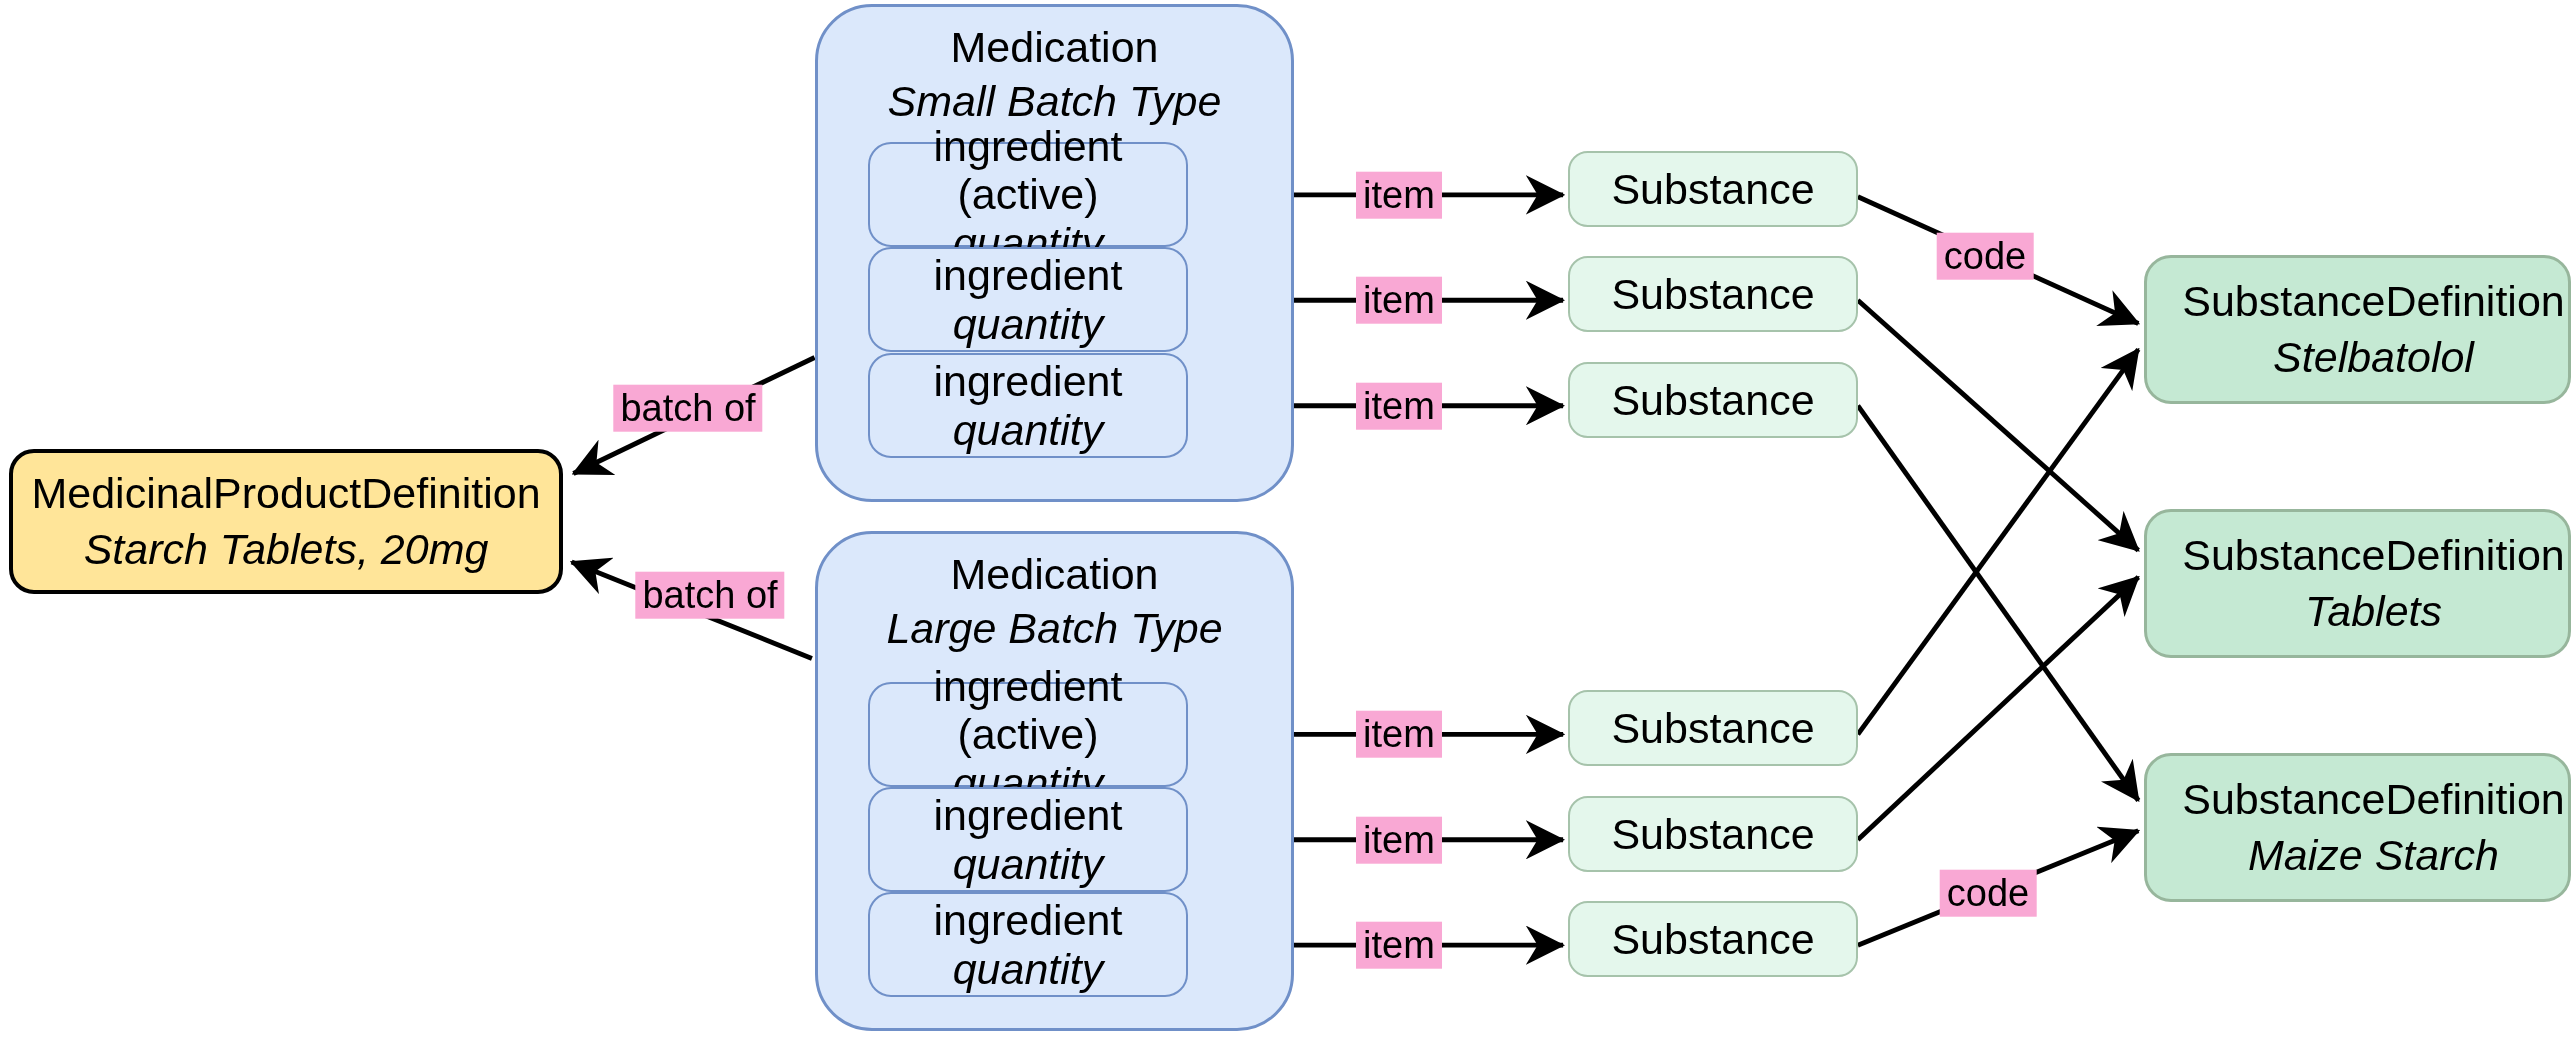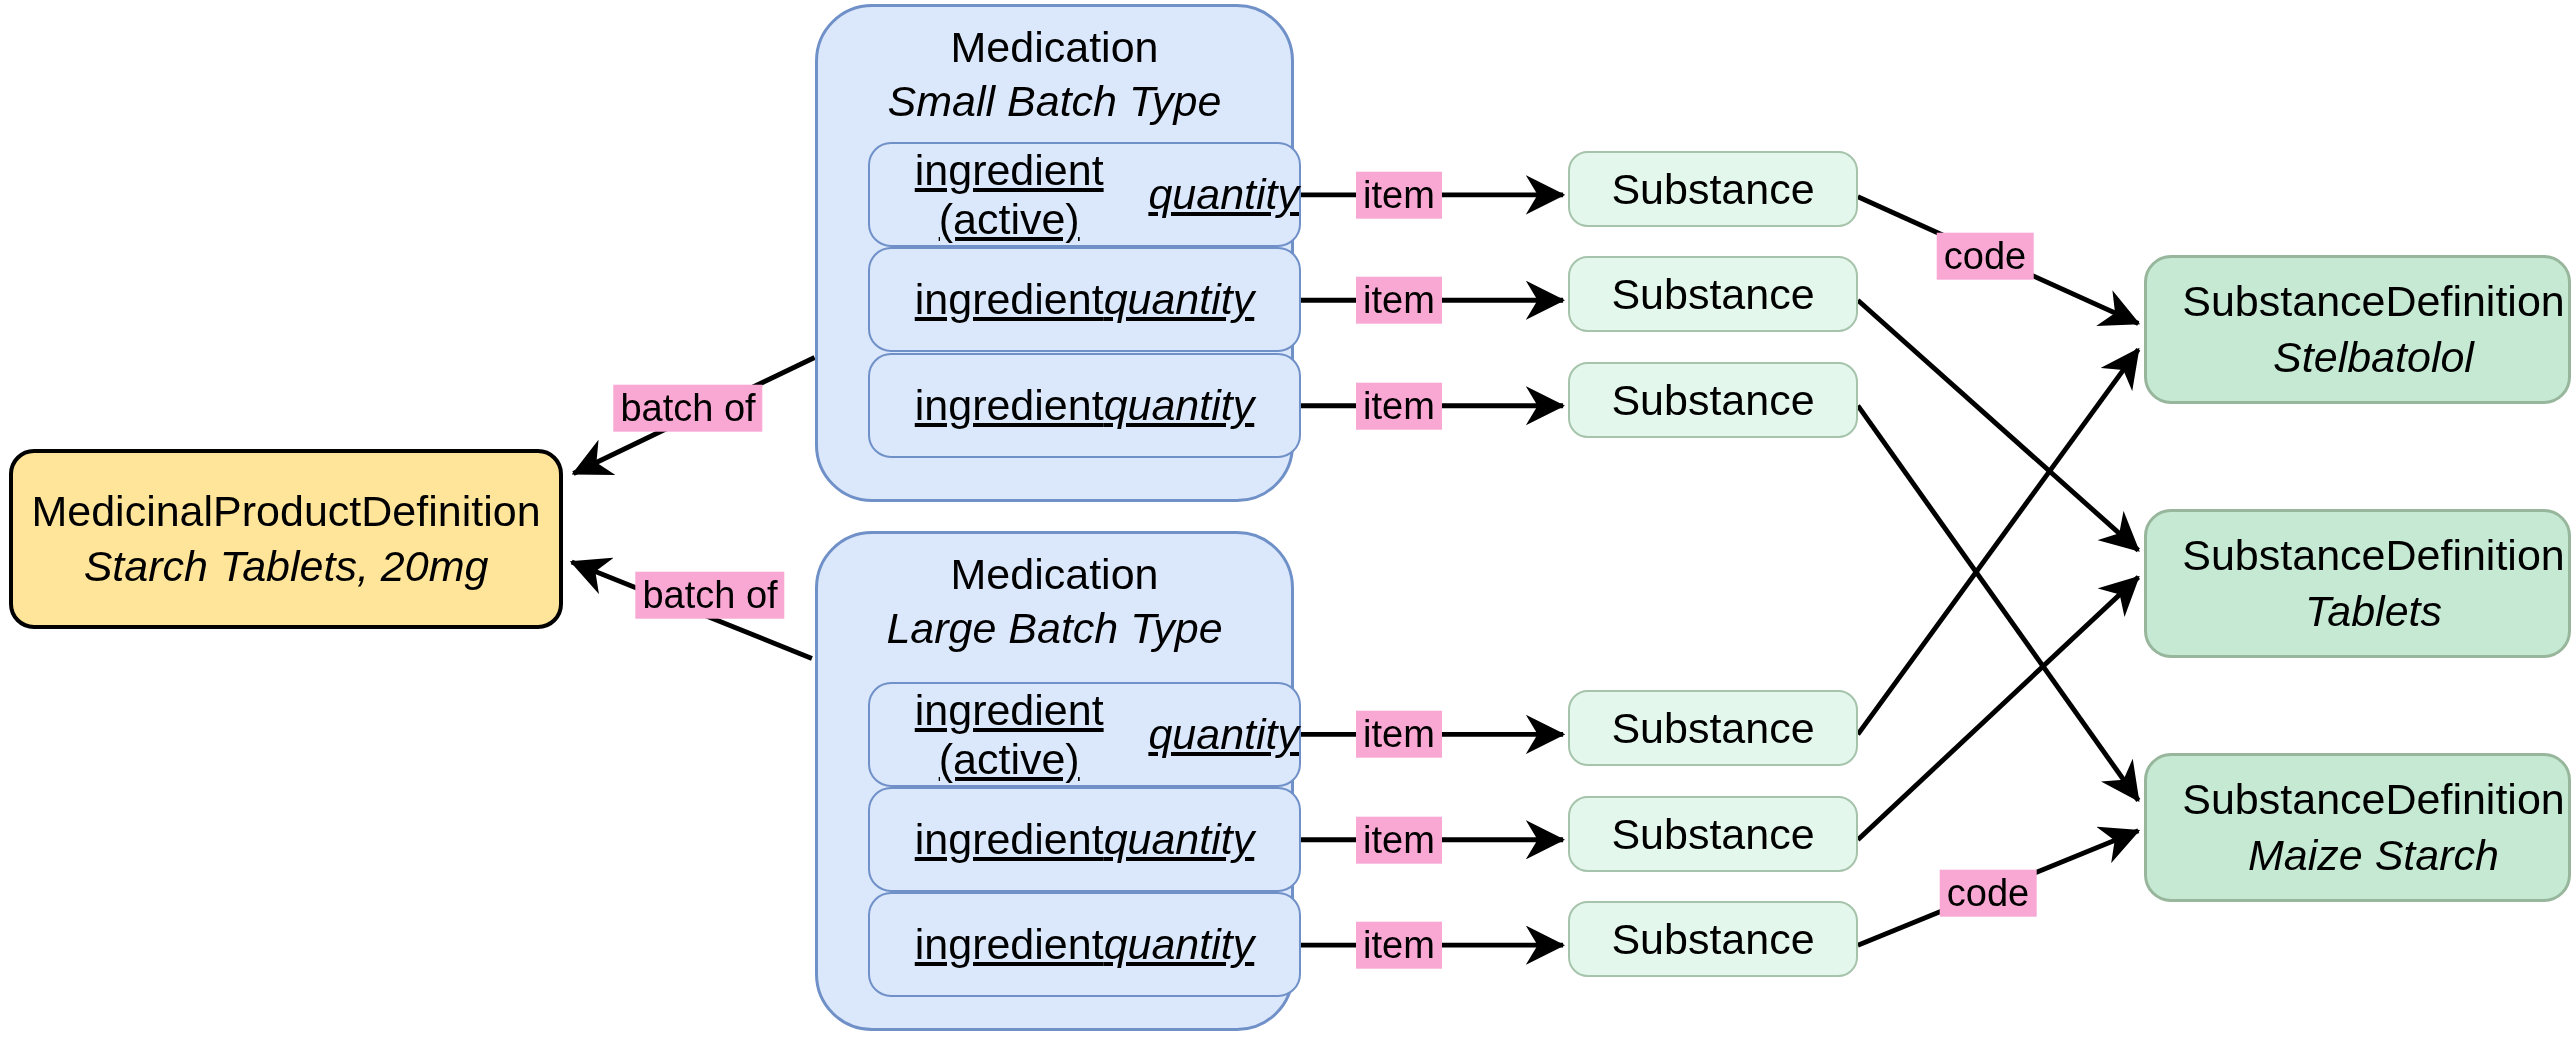--- a/index.html
+++ b/index.html
@@ -28,45 +28,45 @@
     box-sizing:border-box;
     display:flex;flex-direction:column;
     align-items:center;justify-content:center;
     text-align:center;
     line-height:1.28;
   }
   .node-title{font-size:43px;}
   .node-sub{font-size:43px;font-style:italic;}
 
   .product{
-    left:9px;top:449px;width:554px;height:180px;
+    left:9px;top:449px;width:554px;height:145px;
     background:var(--product-fill);
     border:4.5px solid var(--product-border);
     border-radius:25px;
   }
   .med-container{
     position:absolute;box-sizing:border-box;
     background:var(--medication-fill);
     border:3.6px solid var(--medication-border);
     border-radius:57px;
   }
   .med-small{left:815px;top:3.6px;width:479px;height:498px;}
   .med-large{left:815px;top:531px;width:479px;height:500px;}
   .med-header{
     position:absolute;left:0;right:0;top:14.3px;
     text-align:center;line-height:1.25;
   }
   .ingredient{
     position:absolute;box-sizing:border-box;
-    left:868px;width:433px;height:105px;
+    left:868px;width:320px;height:105px;
     background:var(--medication-fill);
     border:2.7px solid var(--medication-border);
     border-radius:23px;
-    display:flex;flex-direction:row;align-items:center;justify-content:center;
-    text-align:center;line-height:1.12;text-decoration:underline;
+    display:flex;flex-direction:column;align-items:center;justify-content:center;
+    text-align:center;line-height:1.12;
   }
   .substance{
     position:absolute;box-sizing:border-box;
     left:1568px;width:290px;height:76px;
     background:var(--substance-fill);
     border:2.7px solid var(--substance-border);
     border-radius:19.7px;
     display:flex;align-items:center;justify-content:center;
     font-size:43px;
   }

